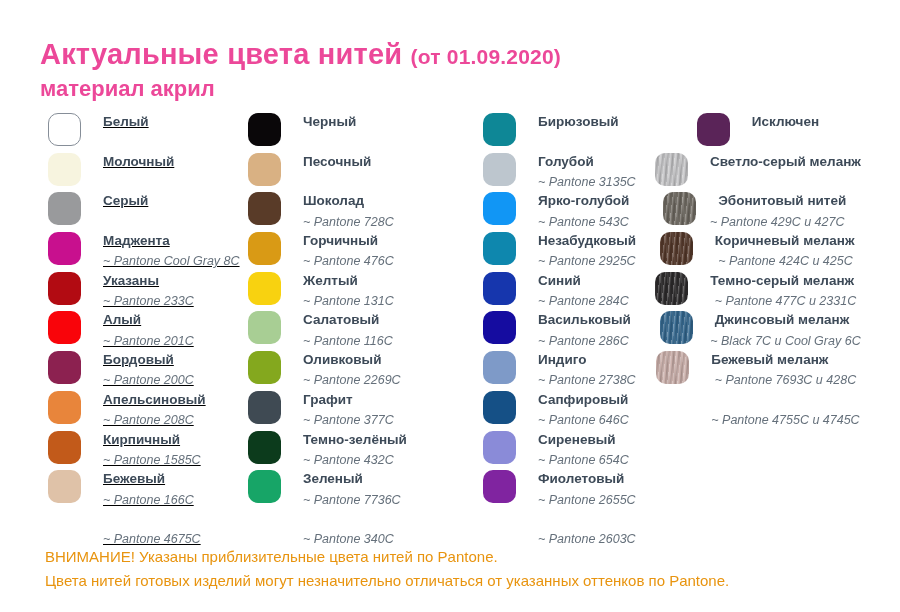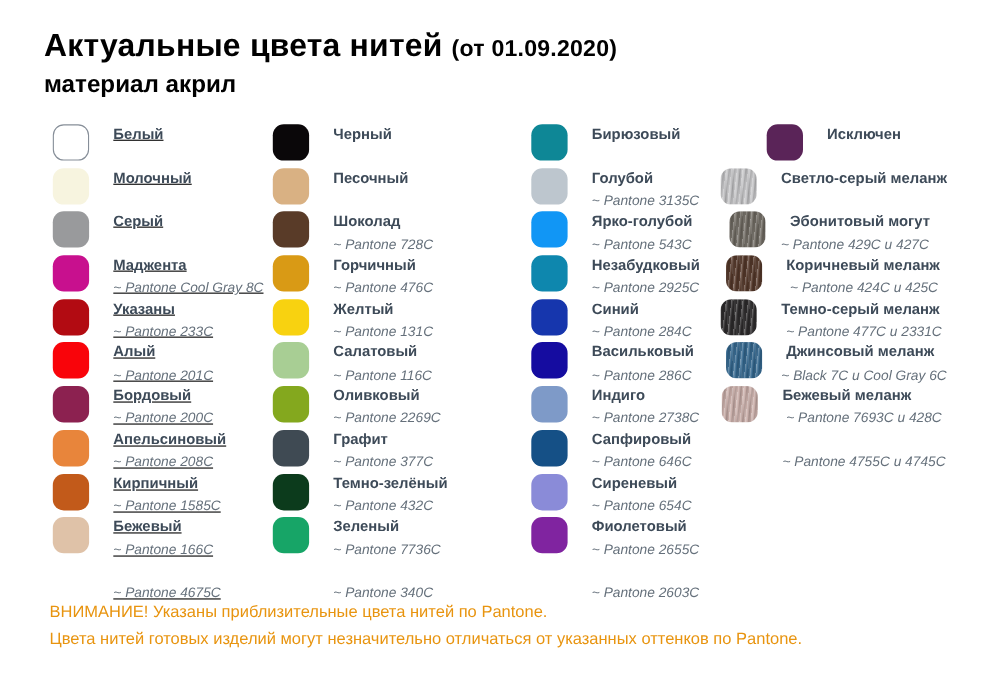--- a/index.html
+++ b/index.html
@@ -6,21 +6,21 @@
   body{
     width:900px;height:612px;
     background:#ffffff;
     font-family:"Liberation Sans","DejaVu Sans",sans-serif;
     position:relative;
     overflow:hidden;
   }
   .page{position:absolute;inset:0;}
 
   
-  .header{position:absolute;left:40px;top:26px;color:#000000;}
+  .header{position:absolute;left:40px;top:38px;color:#ec4899;}
   .title-line{font-weight:bold;font-size:29px;line-height:32px;letter-spacing:0.2px;}
   .title-date{font-size:21px;font-weight:bold;}
   .subtitle{font-weight:bold;font-size:22px;line-height:26px;margin-top:3px;}
 
   
   .grid{position:absolute;left:0;top:113px;width:900px;height:410px;}
   .col{position:absolute;top:0;display:flex;flex-direction:column;}
   .col:nth-child(1){left:48px;text-decoration:underline;}
   .col:nth-child(2){left:248px;}
   .col:nth-child(3){left:483px;}
@@ -292,21 +292,21 @@
         <div class="item">
           <div class="swatch melange" style="background-color: rgb(196, 196, 198);"></div>
           <div class="labels">
             <div class="cname">Светло-серый меланж</div>
             <div class="pantone">~ Pantone 429C и 427C</div>
           </div>
         </div>
         <div class="item">
           <div class="swatch melange" style="background-color: rgb(110, 105, 97);"></div>
           <div class="labels">
-            <div class="cname">Эбонитовый могут</div>
+            <div class="cname">Эбонитовый нитей</div>
             <div class="pantone">~ Pantone 424C и 425C</div>
           </div>
         </div>
         <div class="item">
           <div class="swatch melange" style="background-color: rgb(84, 56, 42);"></div>
           <div class="labels">
             <div class="cname">Коричневый меланж</div>
             <div class="pantone">~ Pantone 477C и 2331C</div>
           </div>
         </div>

